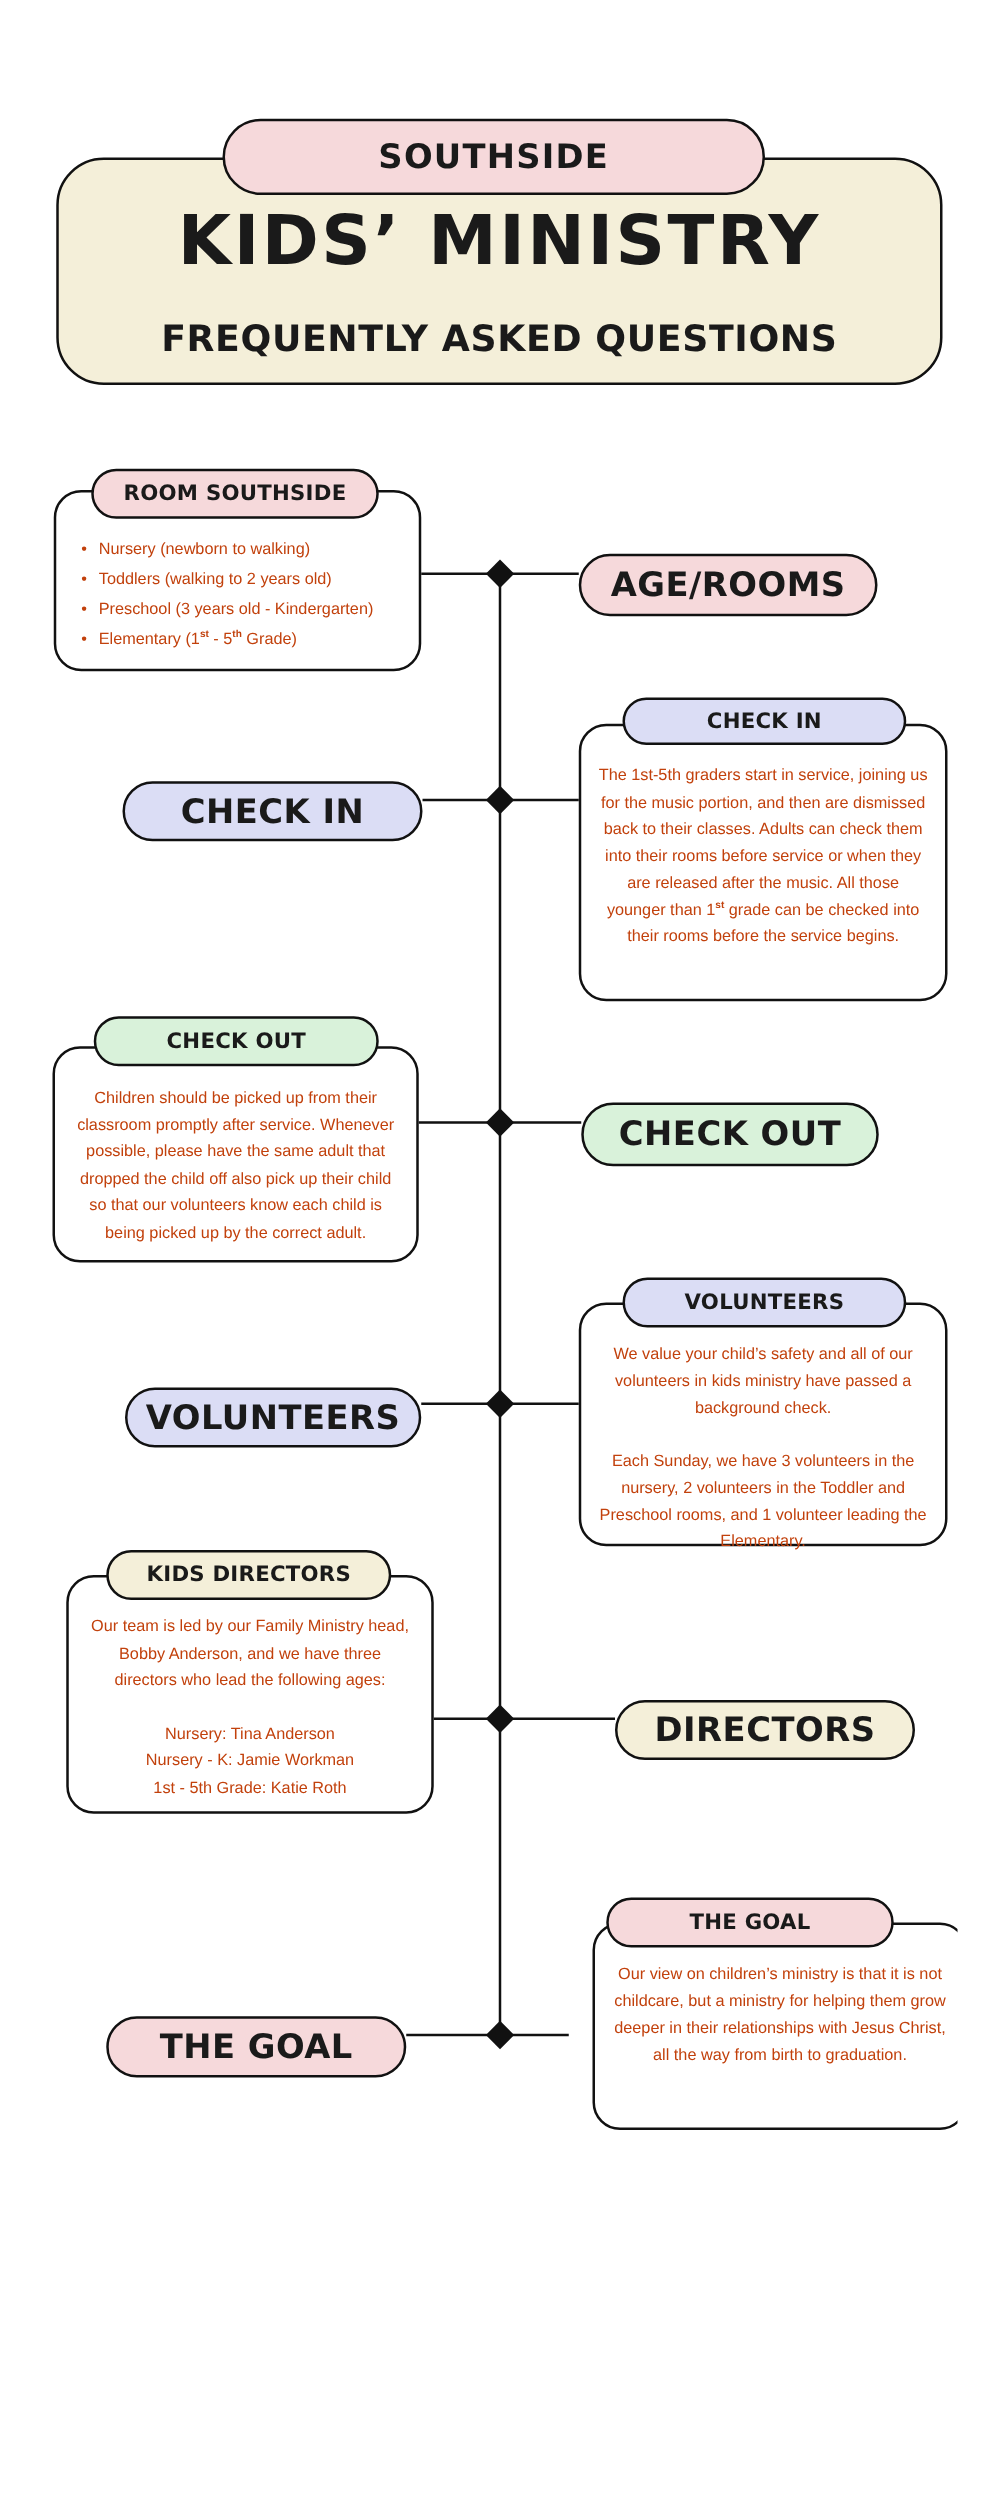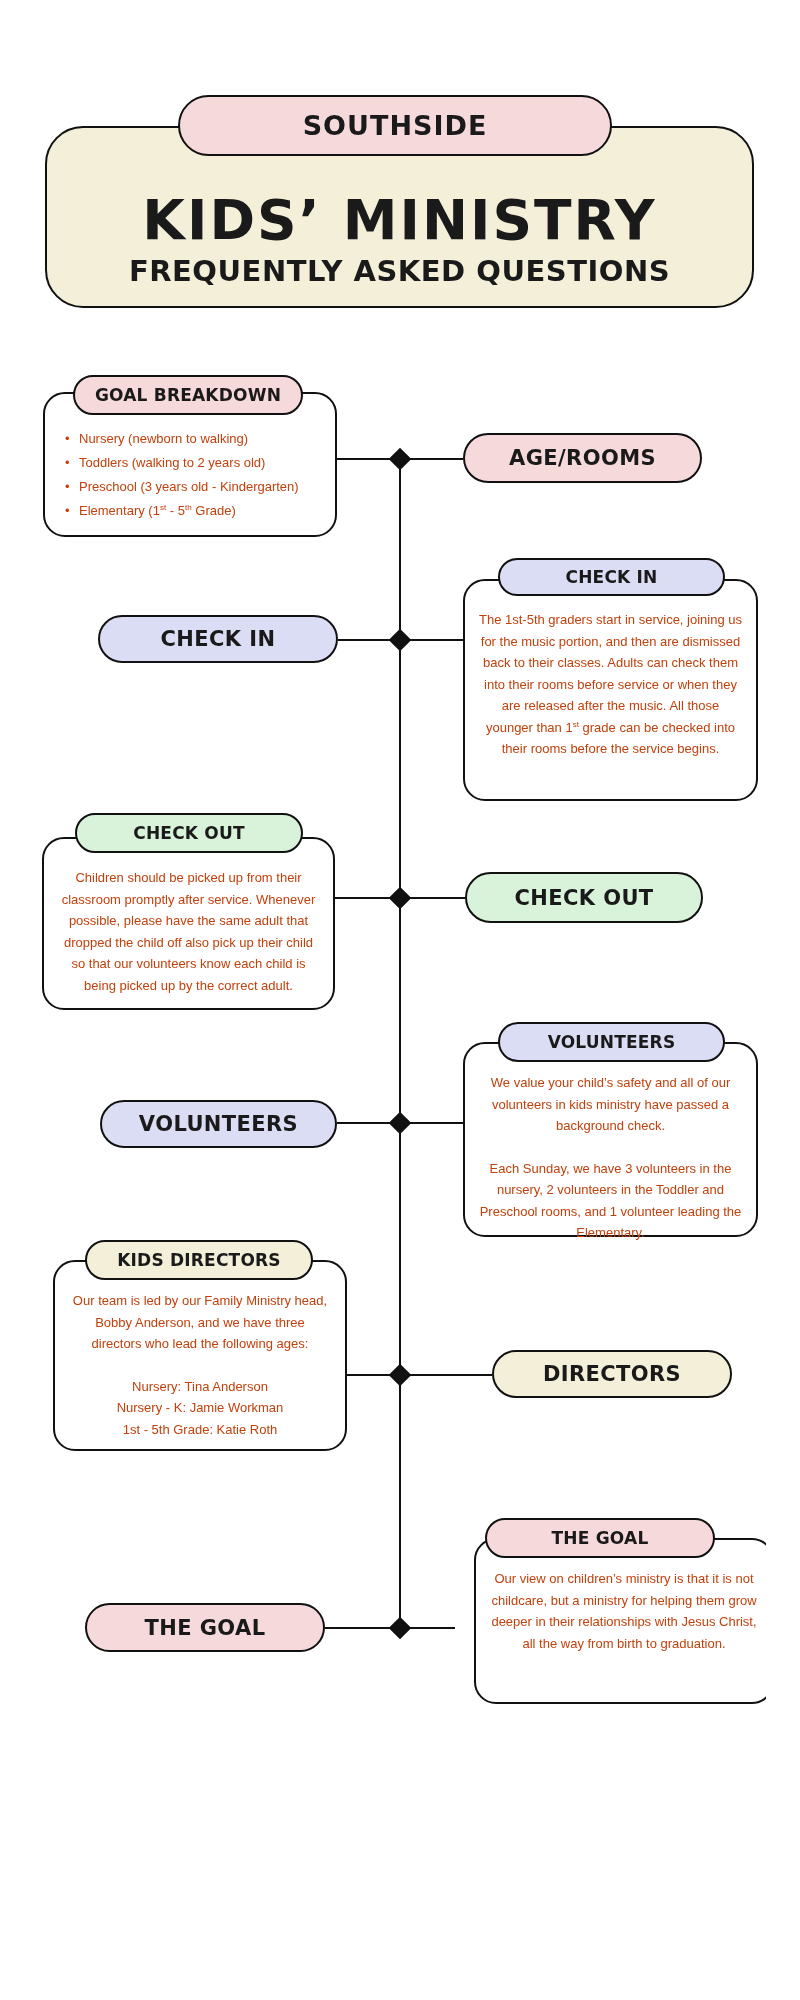--- a/index.html
+++ b/index.html
@@ -7,21 +7,21 @@
     position:relative; width:766px; height:2000px; background:#ffffff;
     font-family:"Liberation Sans", sans-serif; color:#1a1a1a; overflow:hidden;
   }
   
   .pill {
     position:absolute; border:2px solid #111; border-radius:50px;
     display:flex; align-items:center; justify-content:center;
     font-weight:bold; box-sizing:border-box; z-index:2;
     font-family:"DejaVu Sans","Liberation Sans",sans-serif;
   }
-  .pill.big { font-size:21px; letter-spacing:0.4px; }
+  .pill.big { font-size:27px; letter-spacing:0.4px;margin-top:10px; }
   .pill.small { font-size:17px; letter-spacing:0.2px; }
   .box {
     position:absolute; background:#fff; border:2px solid #111;
     border-radius:22px; box-sizing:border-box; z-index:1;
     font-size:13px; line-height:21.5px; color:#c2410c; text-align:center;
   }
   .hline { position:absolute; height:2px; background:#111; z-index:0; }
   .vline { position:absolute; width:2px; background:#111; z-index:0; }
   .diamond {
     position:absolute; width:16px; height:16px; background:#111;
@@ -32,38 +32,38 @@
     position:absolute; left:178px; top:95px; width:434px; height:61px;
     background:#f6d9db; border:2px solid #111; border-radius:34px;
     display:flex; align-items:center; justify-content:center;
     font-family:"DejaVu Sans",sans-serif; font-weight:bold; font-size:27px;
     letter-spacing:1px; z-index:2; box-sizing:border-box;
   }
   .header-box {
     position:absolute; left:45px; top:126px; width:709px; height:182px;
     background:#f4efd9; border:2px solid #111; border-radius:38px;
     display:flex; flex-direction:column; align-items:center; justify-content:flex-end;
-    padding-bottom:18px; box-sizing:border-box; z-index:1;
+    padding-bottom:18px; box-sizing:border-box; z-index:1;gap:28px;
   }
   .header-title {
     font-family:"DejaVu Sans",sans-serif; font-weight:bold; font-size:55px;
     letter-spacing:2px; line-height:1.05;
   }
   .header-subtitle {
     font-family:"DejaVu Sans",sans-serif; font-weight:bold; font-size:29px;
     letter-spacing:0.5px; margin-top:4px;
   }
   
   .bullets { text-align:left; padding:33px 14px 8px 20px; margin:0; list-style:none; }
   .bullets li { line-height:24px; padding-left:14px; position:relative; }
   .bullets li::before { content:"•"; position:absolute; left:0; top:0; }
   .body-text { padding:28px 14px 10px 14px; }
   .body-text p { margin:0; }
   .body-text p + p { margin-top:21px; }
-  sup { font-size:0.62em; line-height:0; }
+  sup { font-size:0.62em; line-height:0;font-weight:bold; }
 </style>
 </head>
 <body>
 
 <div class="canvas">
 
   <div class="header-badge" style="background: rgb(246, 217, 219);">SOUTHSIDE</div>
   <div class="header-box" style="background: rgb(244, 239, 217);">
     <div class="header-title">KIDS’ MINISTRY</div>
     <div class="header-subtitle">FREQUENTLY ASKED QUESTIONS</div>
@@ -78,21 +78,21 @@
   <div class="hline" style="left:347px; top:1374px; width:145px;"></div>
   <div class="hline" style="left:325px; top:1627px; width:130px;"></div>
 
   <div class="diamond" style="left:392px; top:451px;"></div>
   <div class="diamond" style="left:392px; top:632px;"></div>
   <div class="diamond" style="left:392px; top:890px;"></div>
   <div class="diamond" style="left:392px; top:1115px;"></div>
   <div class="diamond" style="left:392px; top:1367px;"></div>
   <div class="diamond" style="left:392px; top:1620px;"></div>
 
-  <div class="pill small" style="left: 73px; top: 375px; width: 230px; height: 40px; background: rgb(246, 217, 219);">GOAL BREAKDOWN</div>
+  <div class="pill small" style="left: 73px; top: 375px; width: 230px; height: 40px; background: rgb(246, 217, 219);">ROOM SOUTHSIDE</div>
   <div class="box" style="left:43px; top:392px; width:294px; height:145px;">
     <ul class="bullets">
       <li>Nursery (newborn to walking)</li>
       <li>Toddlers (walking to 2 years old)</li>
       <li>Preschool (3 years old - Kindergarten)</li>
       <li><span>Elementary (1</span><sup>st</sup><span> - 5</span><sup>th</sup><span> Grade)</span></li>
     </ul>
   </div>
   <div class="pill big" style="left: 463px; top: 433px; width: 239px; height: 50px; background: rgb(246, 217, 219);">AGE/ROOMS</div>
 

